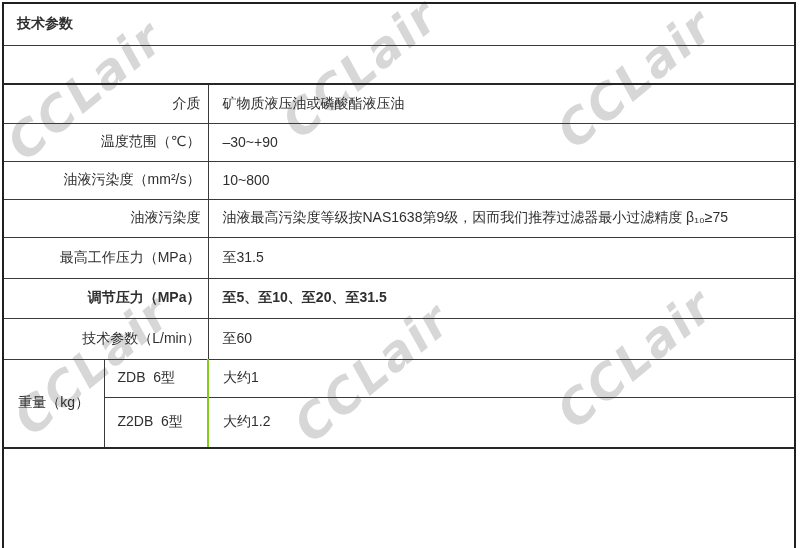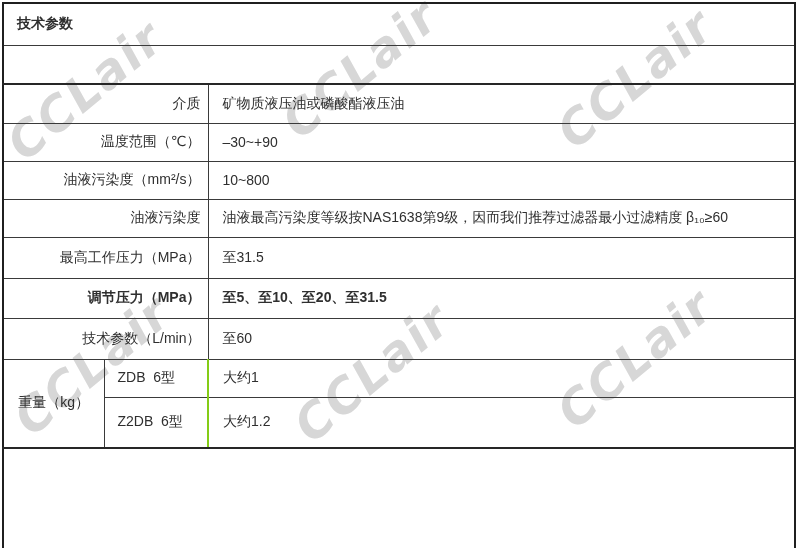--- a/index.html
+++ b/index.html
@@ -128,21 +128,21 @@
         <td class="value-cell">10~800</td>
       </tr>
 
       <tr class="h38">
         <td class="label-cell" colspan="2">
           <div class="label-inner">
             <span>油液污染度</span>
             <span></span>
           </div>
         </td>
-        <td class="value-cell">油液最高污染度等级按NAS1638第9级，因而我们推荐过滤器最小过滤精度 β₁₀≥60</td>
+        <td class="value-cell">油液最高污染度等级按NAS1638第9级，因而我们推荐过滤器最小过滤精度 β₁₀≥75</td>
       </tr>
 
       <tr class="h41">
         <td class="label-cell" colspan="2">
           <div class="label-inner">
             <span>最高工作压力</span>
             <span>（MPa）</span>
           </div>
         </td>
         <td class="value-cell">至31.5</td>

